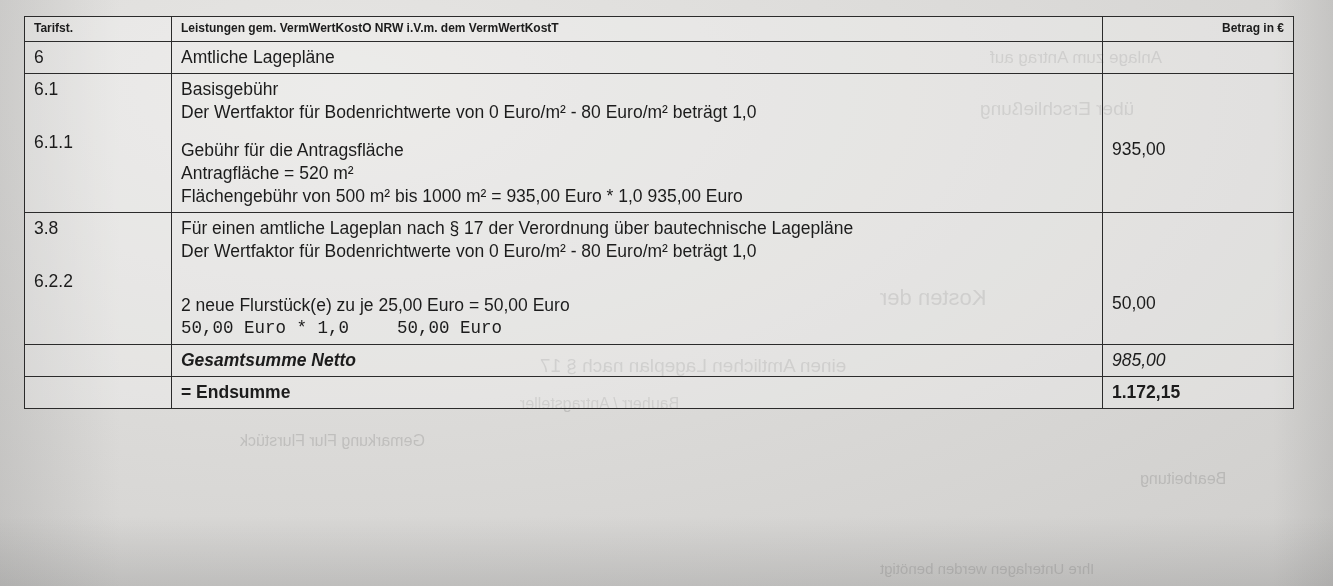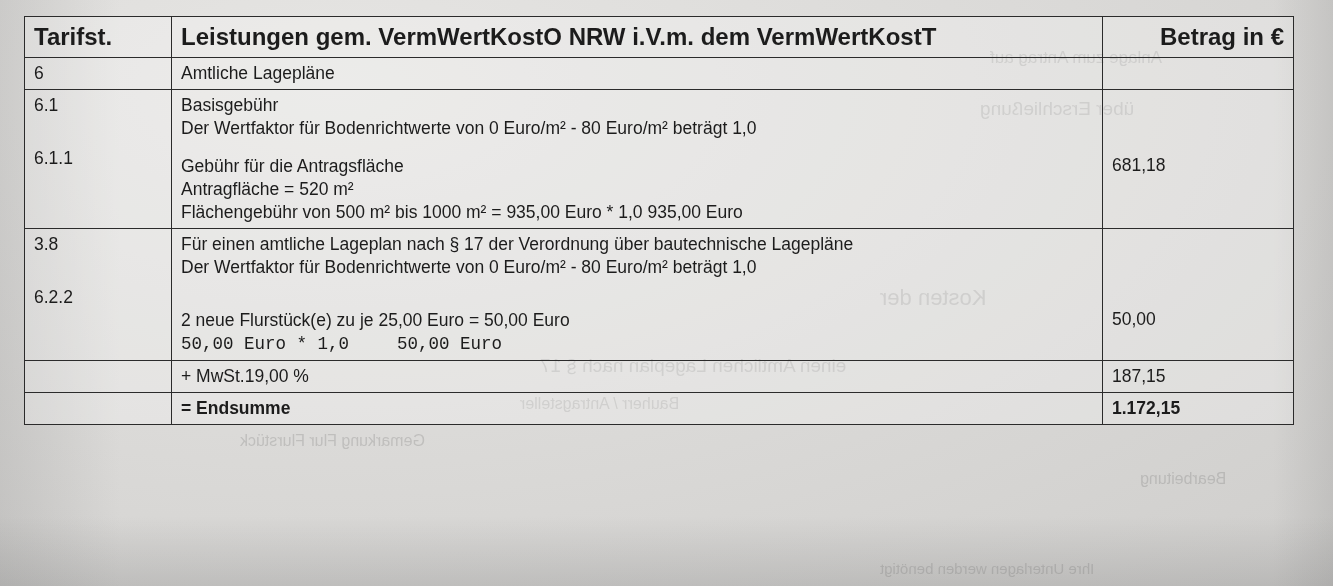--- a/index.html
+++ b/index.html
@@ -63,21 +63,21 @@
   table.fee-table td, table.fee-table th {
     border: 1.6px solid #2b2b2b;
     padding: 4px 9px;
     vertical-align: top;
     text-align: left;
   }
   .col-tarif { width: 128px; }
   .col-amount { width: 172px; text-align: right; }
   thead th {
     font-weight: bold;
-    font-size: 24px;
+    font-size: 12px;
     padding-top: 7px;
     padding-bottom: 7px;
   }
   thead th.col-amount { text-align: right; padding-left: 8px; }
   td.amount { text-align: right; white-space: nowrap; }
   .b { font-weight: normal; }
   .spacer-line { display: block; height: 15px; }
   .row-desc-line { display: block; }
   .sum-label {
     text-align: right;
@@ -150,21 +150,21 @@
           <span class="spacer-line"></span>
           <span class="row-desc-line">Gebühr für die Antragsfläche</span>
           <span class="row-desc-line">Antragfläche = 520 m²</span>
           <span class="row-desc-line"><span>Flächengebühr von 500 m² bis 1000 m² = 935,00 Euro * 1,0</span> <span>935,00 Euro</span></span>
         </td>
         <td class="col-amount amount">
           <span class="spacer-line"></span>
           <span class="spacer-line"></span>
           <span class="spacer-line"></span>
           <span class="spacer-line"></span>
-          <span class="row-desc-line">681,18</span>
+          <span class="row-desc-line">935,00</span>
         </td>
       </tr>
 
       <tr>
         <td class="col-tarif">
           <span class="row-desc-line">3.8</span>
           <span class="spacer-line"></span>
           <span class="spacer-line"></span>
           <span class="row-desc-line">6.2.2</span>
         </td>
@@ -182,26 +182,26 @@
         <td class="col-amount amount">
           <span class="spacer-line"></span>
           <span class="spacer-line"></span>
           <span class="spacer-line"></span>
           <span class="spacer-line"></span>
           <span class="spacer-line"></span>
           <span class="row-desc-line">50,00</span>
         </td>
       </tr>
 
-
       <tr>
         <td class="col-tarif empty-cell"></td>
-        <td class="mwst-label">+ MwSt.19,00 %</td>
-        <td class="col-amount amount">187,15</td>
-      </tr>
+        <td class="sum-label">Gesamtsumme Netto</td>
+        <td class="col-amount sum-amount-italic">985,00</td>
+      </tr>
+
 
       <tr>
         <td class="col-tarif empty-cell"></td>
         <td class="end-label">= Endsumme</td>
         <td class="col-amount end-amount">1.172,15</td>
       </tr>
 
     </tbody>
   </table>
 </div>

